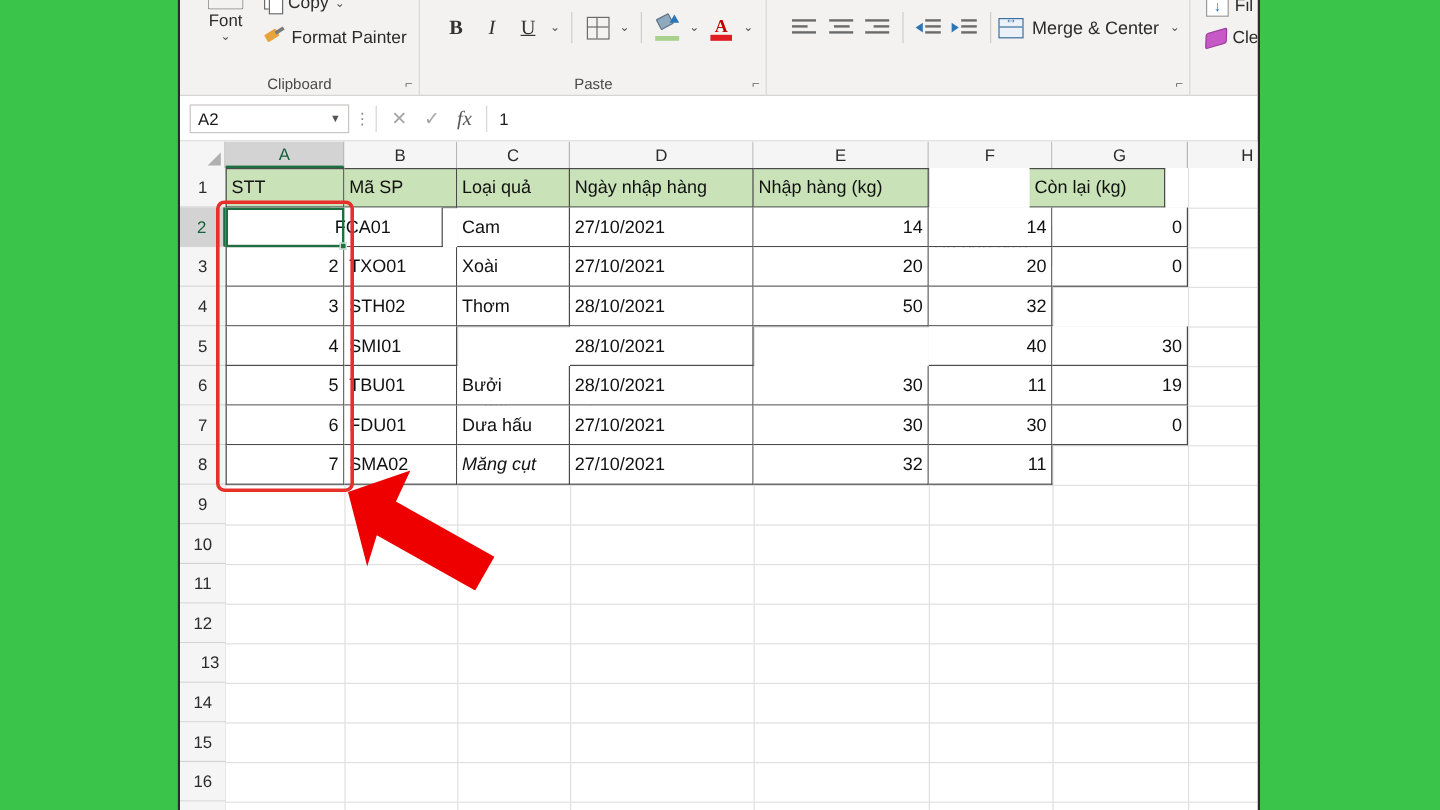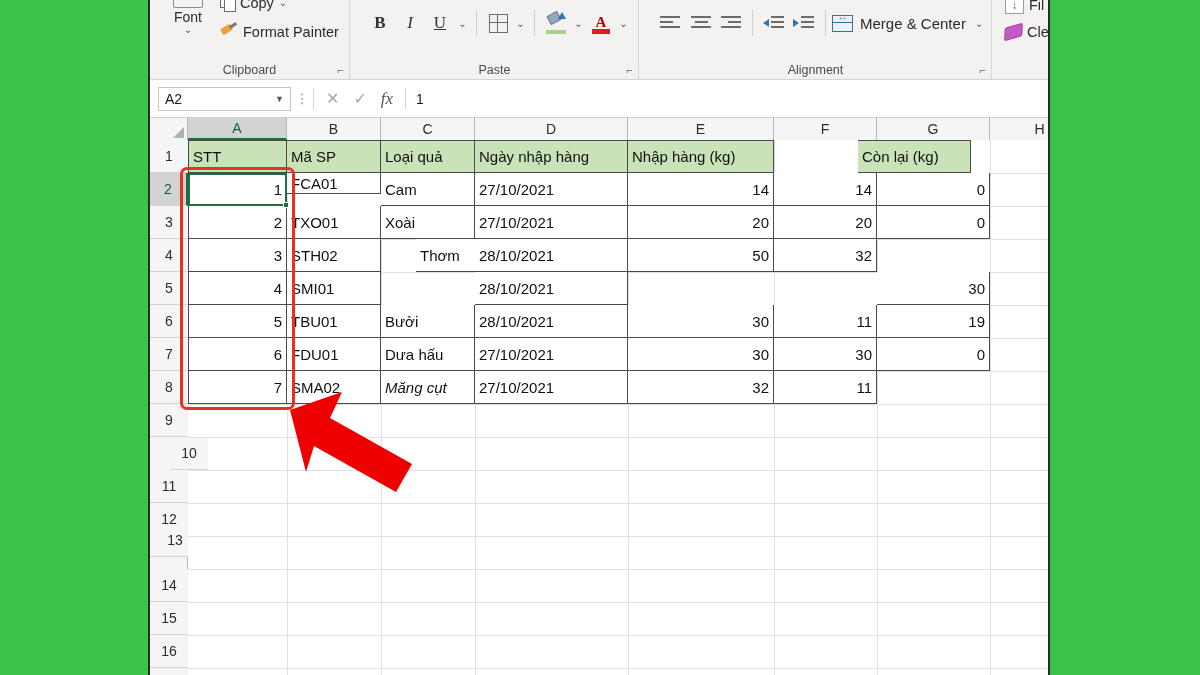--- a/index.html
+++ b/index.html
@@ -401,21 +401,20 @@
             <b style="left:0;border-left:6px solid #2e75b6"></b>
           </span>
         </div>
         <div class="vsep"></div>
         <div style="display:flex;align-items:center">
           <span class="ic-merge"></span>
           <span id="merge-label">Merge &amp; Center</span>
           <span class="caret-sm" style="margin-left:9px">⌄</span>
         </div>
       </div>
-      <div class="rb-group-label">Alignment</div>
       <div class="rb-launcher">⌐</div>
     </div>
 
     <div class="rb-group" id="grp-editing">
       <div class="ed-item" id="fill-item">
         <span class="ic-filldown">↓</span>
         <span>Fil</span>
       </div>
       <div class="ed-item" id="clear-item">
         <span class="ic-eraser"></span>
@@ -460,24 +459,24 @@
     <div id="row-head-col">
         <div class="row-head" style="top: 0px; height: 33px;">1</div>
         <div class="row-head active" style="top: 33px; height: 33px;">2</div>
         <div class="row-head" style="top: 66px; height: 33px;">3</div>
         <div class="row-head" style="top: 99px; height: 33px;">4</div>
         <div class="row-head" style="top: 132px; height: 33px;">5</div>
         <div class="row-head" style="top: 165px; height: 33px;">6</div>
         <div class="row-head" style="top: 198px; height: 33px;">7</div>
         <div class="row-head" style="top: 231px; height: 33px;">8</div>
         <div class="row-head" style="top: 264px; height: 33px;">9</div>
-        <div class="row-head" style="top: 297px; height: 33px; margin-left: 20px;">10</div>
+        <div class="row-head" style="top: 297px; height: 33px;">10</div>
         <div class="row-head" style="top: 330px; height: 33px;">11</div>
         <div class="row-head" style="top: 363px; height: 33px;">12</div>
-        <div class="row-head" style="top: 384px; height: 33px; padding-left: 12px;">13</div>
+        <div class="row-head" style="top: 396px; height: 33px; padding-left: 12px;">13</div>
         <div class="row-head" style="top: 429px; height: 33px;">14</div>
         <div class="row-head" style="top: 462px; height: 33px;">15</div>
         <div class="row-head" style="top: 495px; height: 33px;">16</div>
         <div class="row-head" style="top: 528px; height: 33px;">17</div>
       </div>
 
     <div id="cells-layer">
 
       <div id="active-cell" style="left: 0px; width: 99px; top: 33px; height: 33px;">
         <div id="active-handle"></div>
@@ -506,43 +505,44 @@
         <div class="gridline-h" style="top: 495px;"></div>
         <div class="gridline-h" style="top: 528px;"></div>
         <div class="cell txt hdr bordered leftborder topborder" style="left: 0px; width: 99px; top: 0px; height: 33px;">STT</div>
         <div class="cell txt hdr bordered topborder" style="left: 99px; width: 94px; top: 0px; height: 33px;">Mã SP</div>
         <div class="cell txt hdr bordered topborder" style="left: 193px; width: 94px; top: 0px; height: 33px;">Loại quả</div>
         <div class="cell txt hdr bordered topborder" style="left: 440px; width: 146px; top: 0px; height: 33px;">Nhập hàng (kg)</div>
         <div class="cell txt hdr bordered topborder" style="left: 287px; width: 153px; top: 0px; height: 33px;">Ngày nhập hàng</div>
         <div class="cell txt hdr bordered topborder" style="left: 586px; width: 103px; top: 0px; height: 33px; margin-top: 48px;">Đã bán (kg)</div>
         <div class="cell txt hdr bordered topborder" style="left: 670px; width: 113px; top: 0px; height: 33px;">Còn lại (kg)</div>
         <div class="cell num bordered leftborder" style="left: 0px; width: 99px; top: 33px; height: 33px;">1</div>
-        <div class="cell txt bordered" style="left: 99px; width: 94px; top: 33px; height: 21px;">FCA01</div>
+        <div class="cell txt bordered" style="left: 87px; width: 94px; top: 33px; height: 33px;">FCA01</div>
         <div class="cell txt bordered" style="left: 193px; width: 94px; top: 33px; height: 33px;">Cam</div>
         <div class="cell txt bordered" style="left: 287px; width: 153px; top: 33px; height: 33px;">27/10/2021</div>
         <div class="cell num bordered" style="left: 440px; width: 146px; top: 33px; height: 33px;">14</div>
         <div class="cell num bordered" style="left: 586px; width: 103px; top: 33px; height: 33px;">14</div>
         <div class="cell num bordered" style="left: 689px; width: 113px; top: 33px; height: 33px;">0</div>
         <div class="cell num bordered leftborder" style="left: 0px; width: 99px; top: 66px; height: 33px;">2</div>
         <div class="cell txt bordered" style="left: 99px; width: 94px; top: 66px; height: 33px;">TXO01</div>
         <div class="cell txt bordered" style="left: 193px; width: 94px; top: 66px; height: 33px;">Xoài</div>
         <div class="cell txt bordered" style="left: 287px; width: 153px; top: 66px; height: 33px;">27/10/2021</div>
         <div class="cell num bordered" style="left: 440px; width: 146px; top: 66px; height: 33px;">20</div>
         <div class="cell num bordered" style="left: 586px; width: 103px; top: 66px; height: 33px;">20</div>
         <div class="cell num bordered" style="left: 689px; width: 113px; top: 66px; height: 33px;">0</div>
         <div class="cell num bordered leftborder" style="left: 0px; width: 99px; top: 99px; height: 33px;">3</div>
         <div class="cell txt bordered" style="left: 99px; width: 94px; top: 99px; height: 33px;">STH02</div>
-        <div class="cell txt bordered" style="left: 193px; width: 94px; top: 99px; height: 33px; margin-left: 35px;">Thơm</div>
+        <div class="cell txt bordered" style="left: 193px; width: 94px; top: 99px; height: 33px;">Thơm</div>
         <div class="cell txt bordered" style="left: 287px; width: 153px; top: 99px; height: 33px;">28/10/2021</div>
         <div class="cell num bordered" style="left: 440px; width: 146px; top: 99px; height: 33px;">50</div>
         <div class="cell num bordered" style="left: 586px; width: 103px; top: 99px; height: 33px;">32</div>
         <div class="cell num bordered leftborder" style="left: 0px; width: 99px; top: 132px; height: 33px;">4</div>
         <div class="cell txt bordered" style="left: 99px; width: 94px; top: 132px; height: 33px;">SMI01</div>
         <div class="cell txt bordered" style="left: 211px; width: 94px; top: 132px; height: 33px; margin-top: 48px;">Mít</div>
         <div class="cell txt bordered" style="left: 287px; width: 153px; top: 132px; height: 33px;">28/10/2021</div>
+        <div class="cell num bordered" style="left: 586px; width: 103px; top: 132px; height: 33px;">40</div>
         <div class="cell num bordered" style="left: 689px; width: 113px; top: 132px; height: 33px;">30</div>
         <div class="cell num bordered leftborder" style="left: 0px; width: 99px; top: 165px; height: 33px;">5</div>
         <div class="cell txt bordered" style="left: 99px; width: 94px; top: 165px; height: 33px;">TBU01</div>
         <div class="cell txt bordered" style="left: 193px; width: 94px; top: 165px; height: 33px;">Bưởi</div>
         <div class="cell txt bordered" style="left: 287px; width: 153px; top: 165px; height: 33px;">28/10/2021</div>
         <div class="cell num bordered" style="left: 440px; width: 146px; top: 165px; height: 33px;">30</div>
         <div class="cell num bordered" style="left: 586px; width: 103px; top: 165px; height: 33px;">11</div>
         <div class="cell num bordered" style="left: 689px; width: 113px; top: 165px; height: 33px; text-align: center;">19</div>
         <div class="cell num bordered leftborder" style="left: 0px; width: 99px; top: 198px; height: 33px;">6</div>
         <div class="cell txt bordered" style="left: 99px; width: 94px; top: 198px; height: 33px;">FDU01</div>

